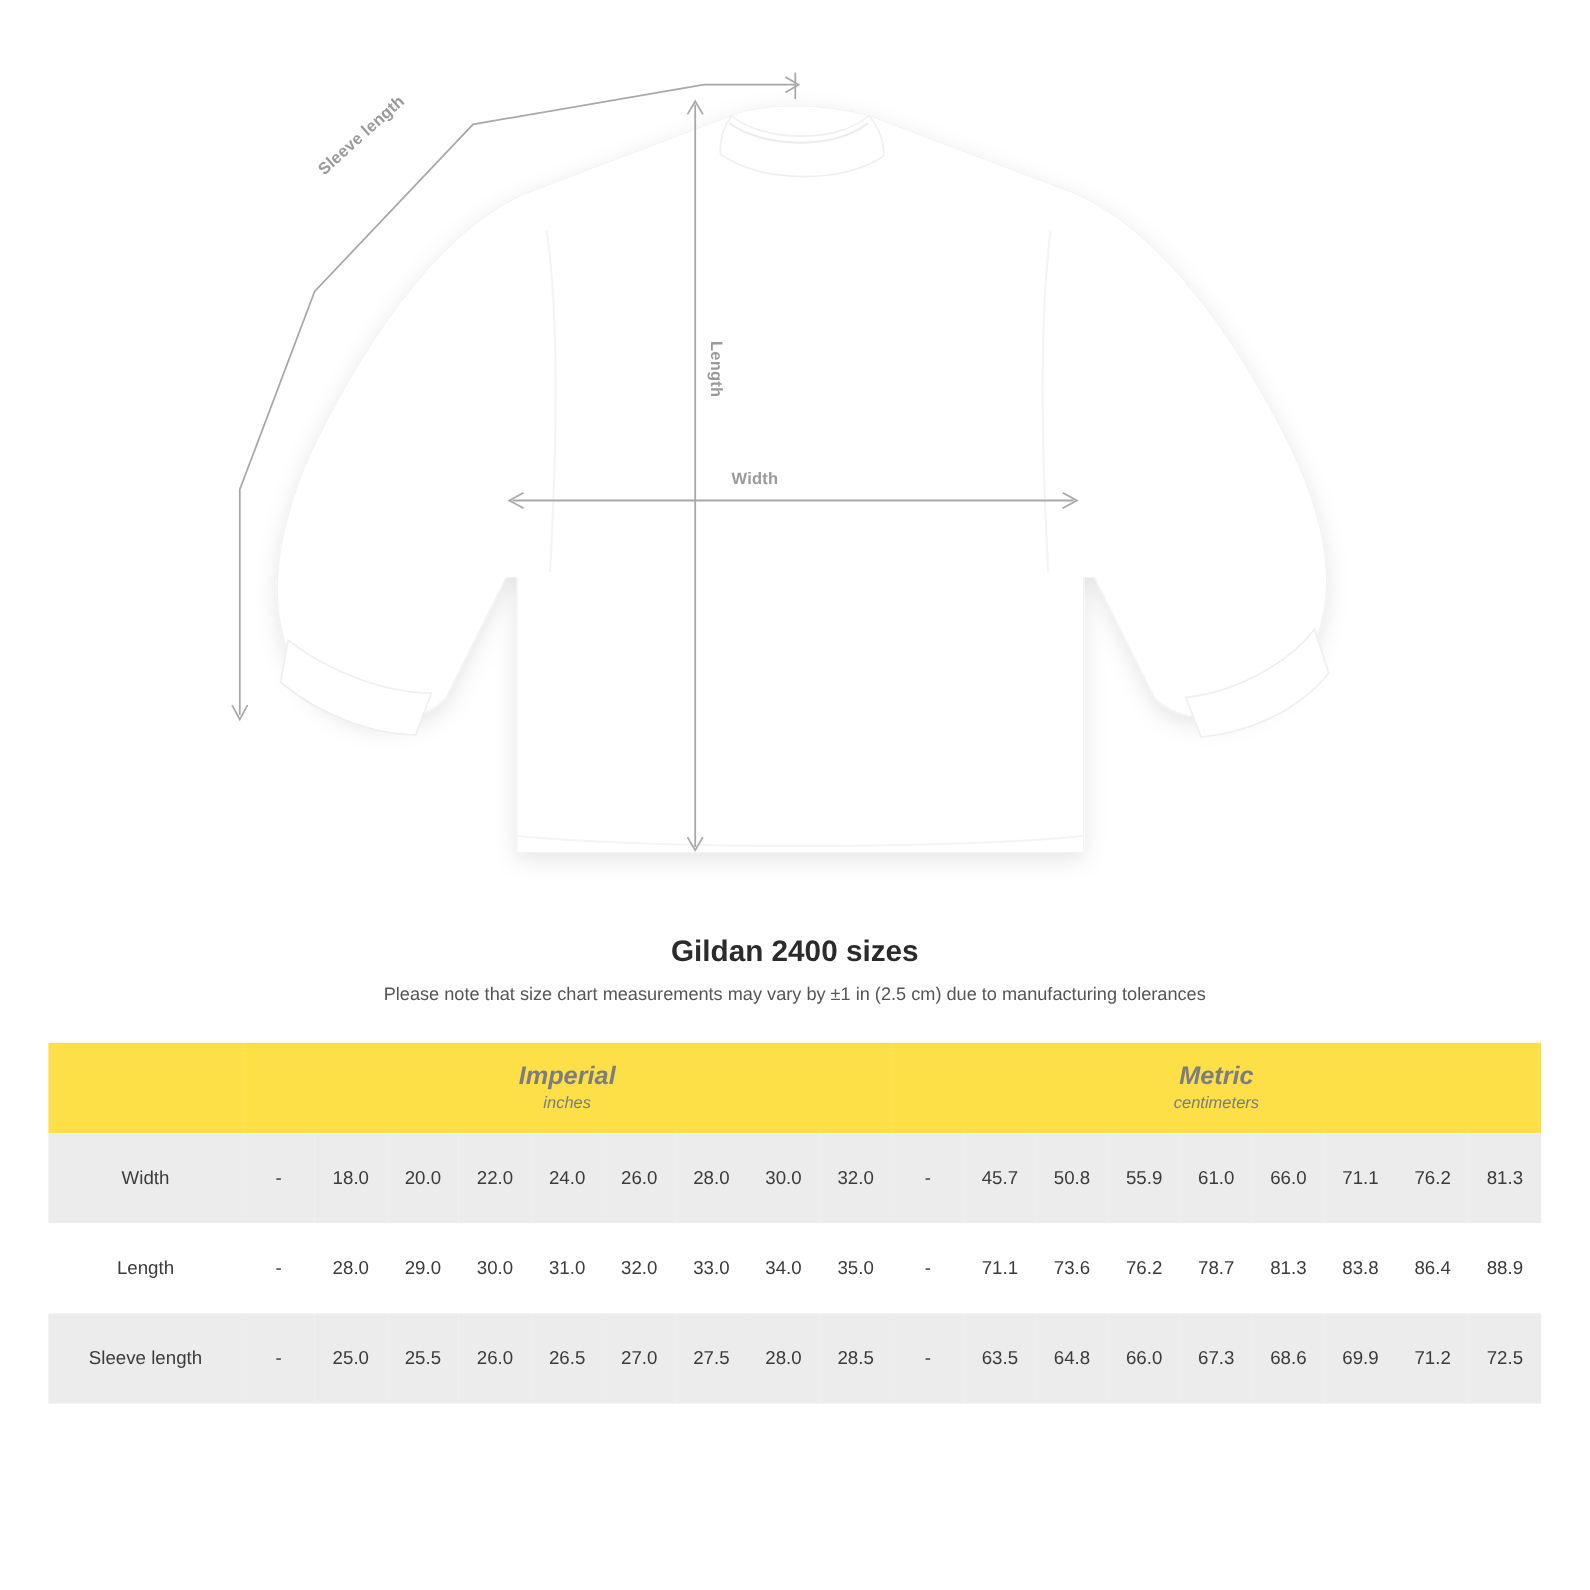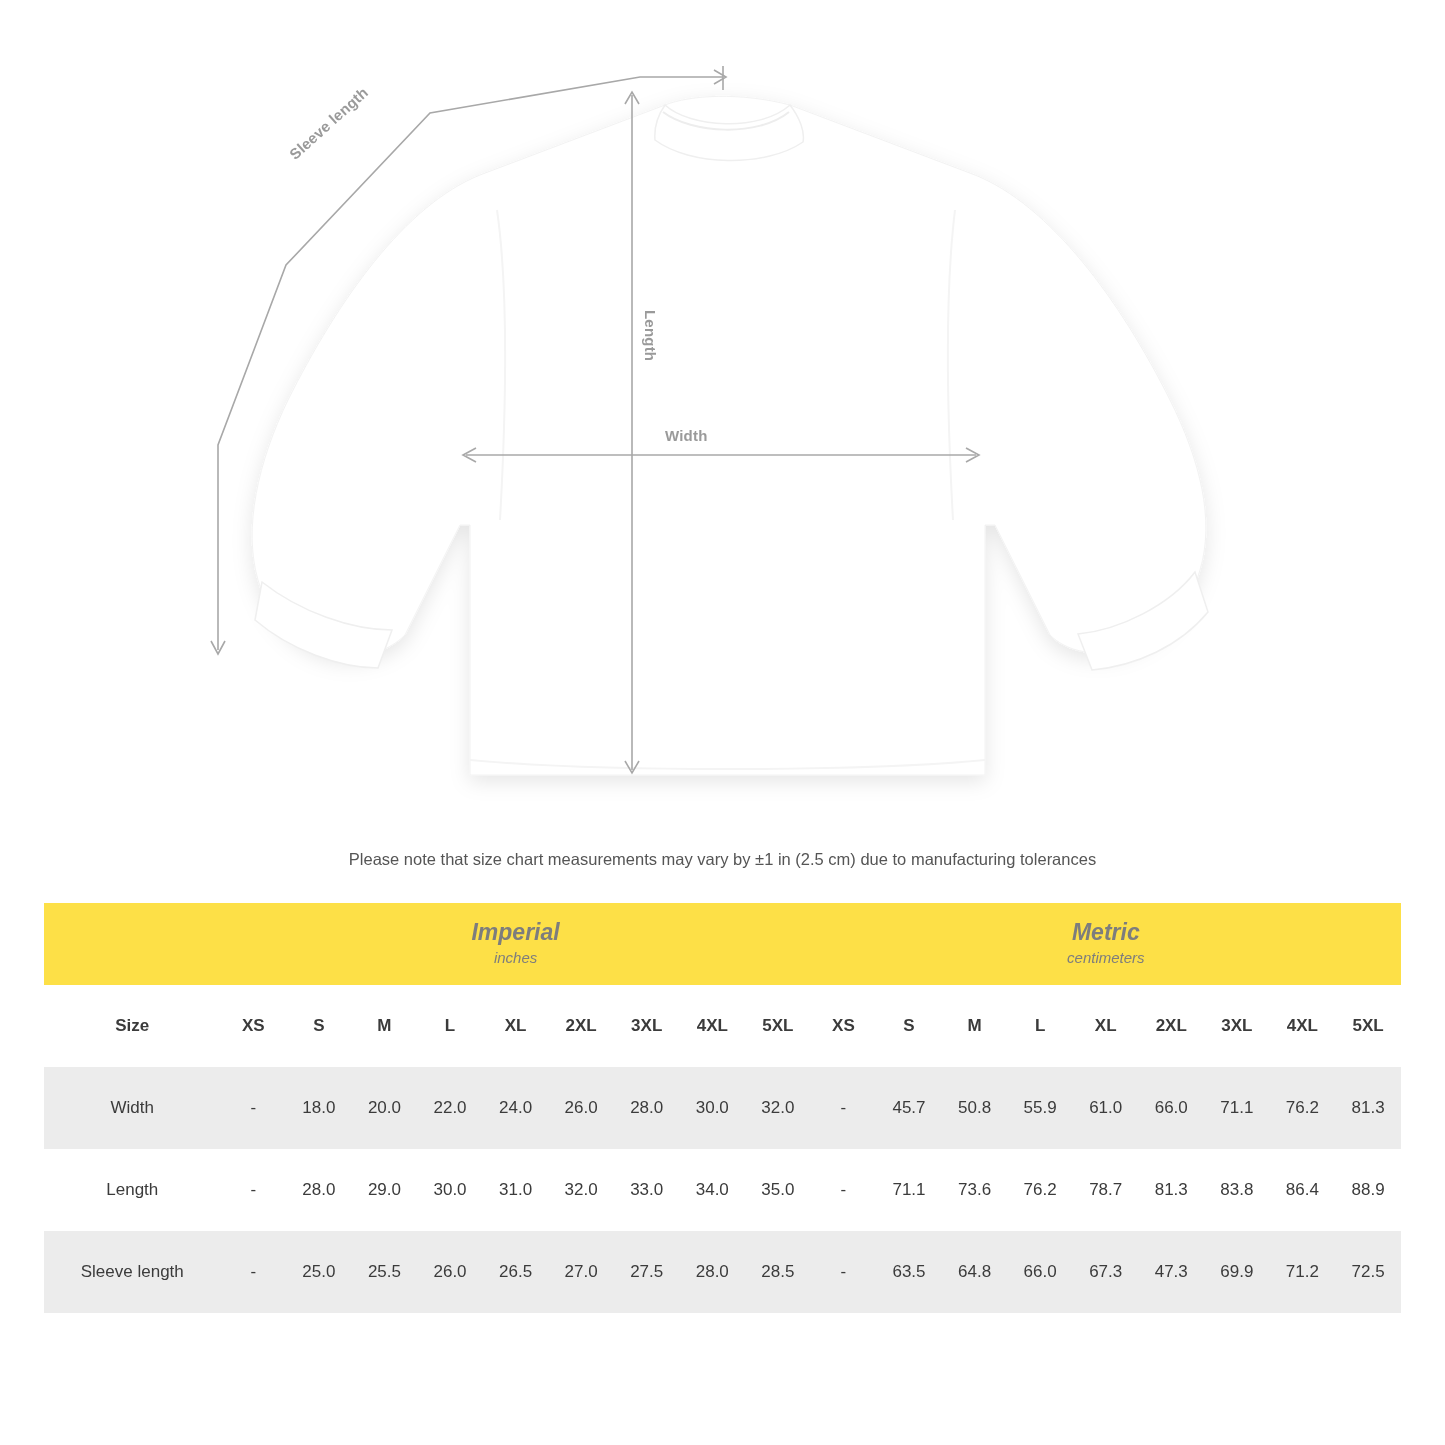--- a/index.html
+++ b/index.html
@@ -190,20 +190,21 @@
         <path d="M723,66 L723,90"></path>
       </g>
     </svg>
 
     <div class="dim-label lbl-sleeve">Sleeve length</div>
     <div class="dim-label lbl-length">Length</div>
     <div class="dim-label lbl-width">Width</div>
   </div>
 
   <div class="title-block">
+    <h1 class="chart-title">Gildan 2400 sizes</h1>
     <p class="chart-note">Please note that size chart measurements may vary by ±1 in (2.5 cm) due to manufacturing tolerances</p>
   </div>
 
   <div class="table-wrap">
     <table class="size-table">
       <colgroup>
         <col style="width:175px">
         <col style="width:65px">
           <col style="width:65px">
           <col style="width:65px">
@@ -230,41 +231,20 @@
           <td class="unit-head" colspan="9">
             <div class="unit-name">Imperial</div>
             <div class="unit-sub">inches</div>
           </td>
           <td class="unit-head" colspan="9">
             <div class="unit-name">Metric</div>
             <div class="unit-sub">centimeters</div>
           </td>
         </tr>
 
-        <tr class="header-row">
-          <td class="col-label">Size</td>
-          <td class="size-col">XS</td>
-          <td class="size-col">S</td>
-          <td class="size-col">M</td>
-          <td class="size-col">L</td>
-          <td class="size-col">XL</td>
-          <td class="size-col">2XL</td>
-          <td class="size-col">3XL</td>
-          <td class="size-col">4XL</td>
-          <td class="size-col">5XL</td>
-          <td class="size-col">XS</td>
-          <td class="size-col">S</td>
-          <td class="size-col">M</td>
-          <td class="size-col">L</td>
-          <td class="size-col">XL</td>
-          <td class="size-col">2XL</td>
-          <td class="size-col">3XL</td>
-          <td class="size-col">4XL</td>
-          <td class="size-col">5XL</td>
-        </tr>
 
         <tr class="zebra-dark">
           <td class="col-label row-head">Width</td>
           <td class="imperial-cell">-</td>
           <td class="imperial-cell">18.0</td>
           <td class="imperial-cell">20.0</td>
           <td class="imperial-cell">22.0</td>
           <td class="imperial-cell">24.0</td>
           <td class="imperial-cell">26.0</td>
           <td class="imperial-cell">28.0</td>
@@ -312,21 +292,21 @@
           <td class="imperial-cell">26.5</td>
           <td class="imperial-cell">27.0</td>
           <td class="imperial-cell">27.5</td>
           <td class="imperial-cell">28.0</td>
           <td class="imperial-cell">28.5</td>
           <td class="metric-cell">-</td>
           <td class="metric-cell">63.5</td>
           <td class="metric-cell">64.8</td>
           <td class="metric-cell">66.0</td>
           <td class="metric-cell">67.3</td>
-          <td class="metric-cell">47.3</td>
+          <td class="metric-cell">68.6</td>
           <td class="metric-cell">69.9</td>
           <td class="metric-cell">71.2</td>
           <td class="metric-cell">72.5</td>
         </tr>
       </tbody>
     </table>
   </div>
 
 </div>
 

